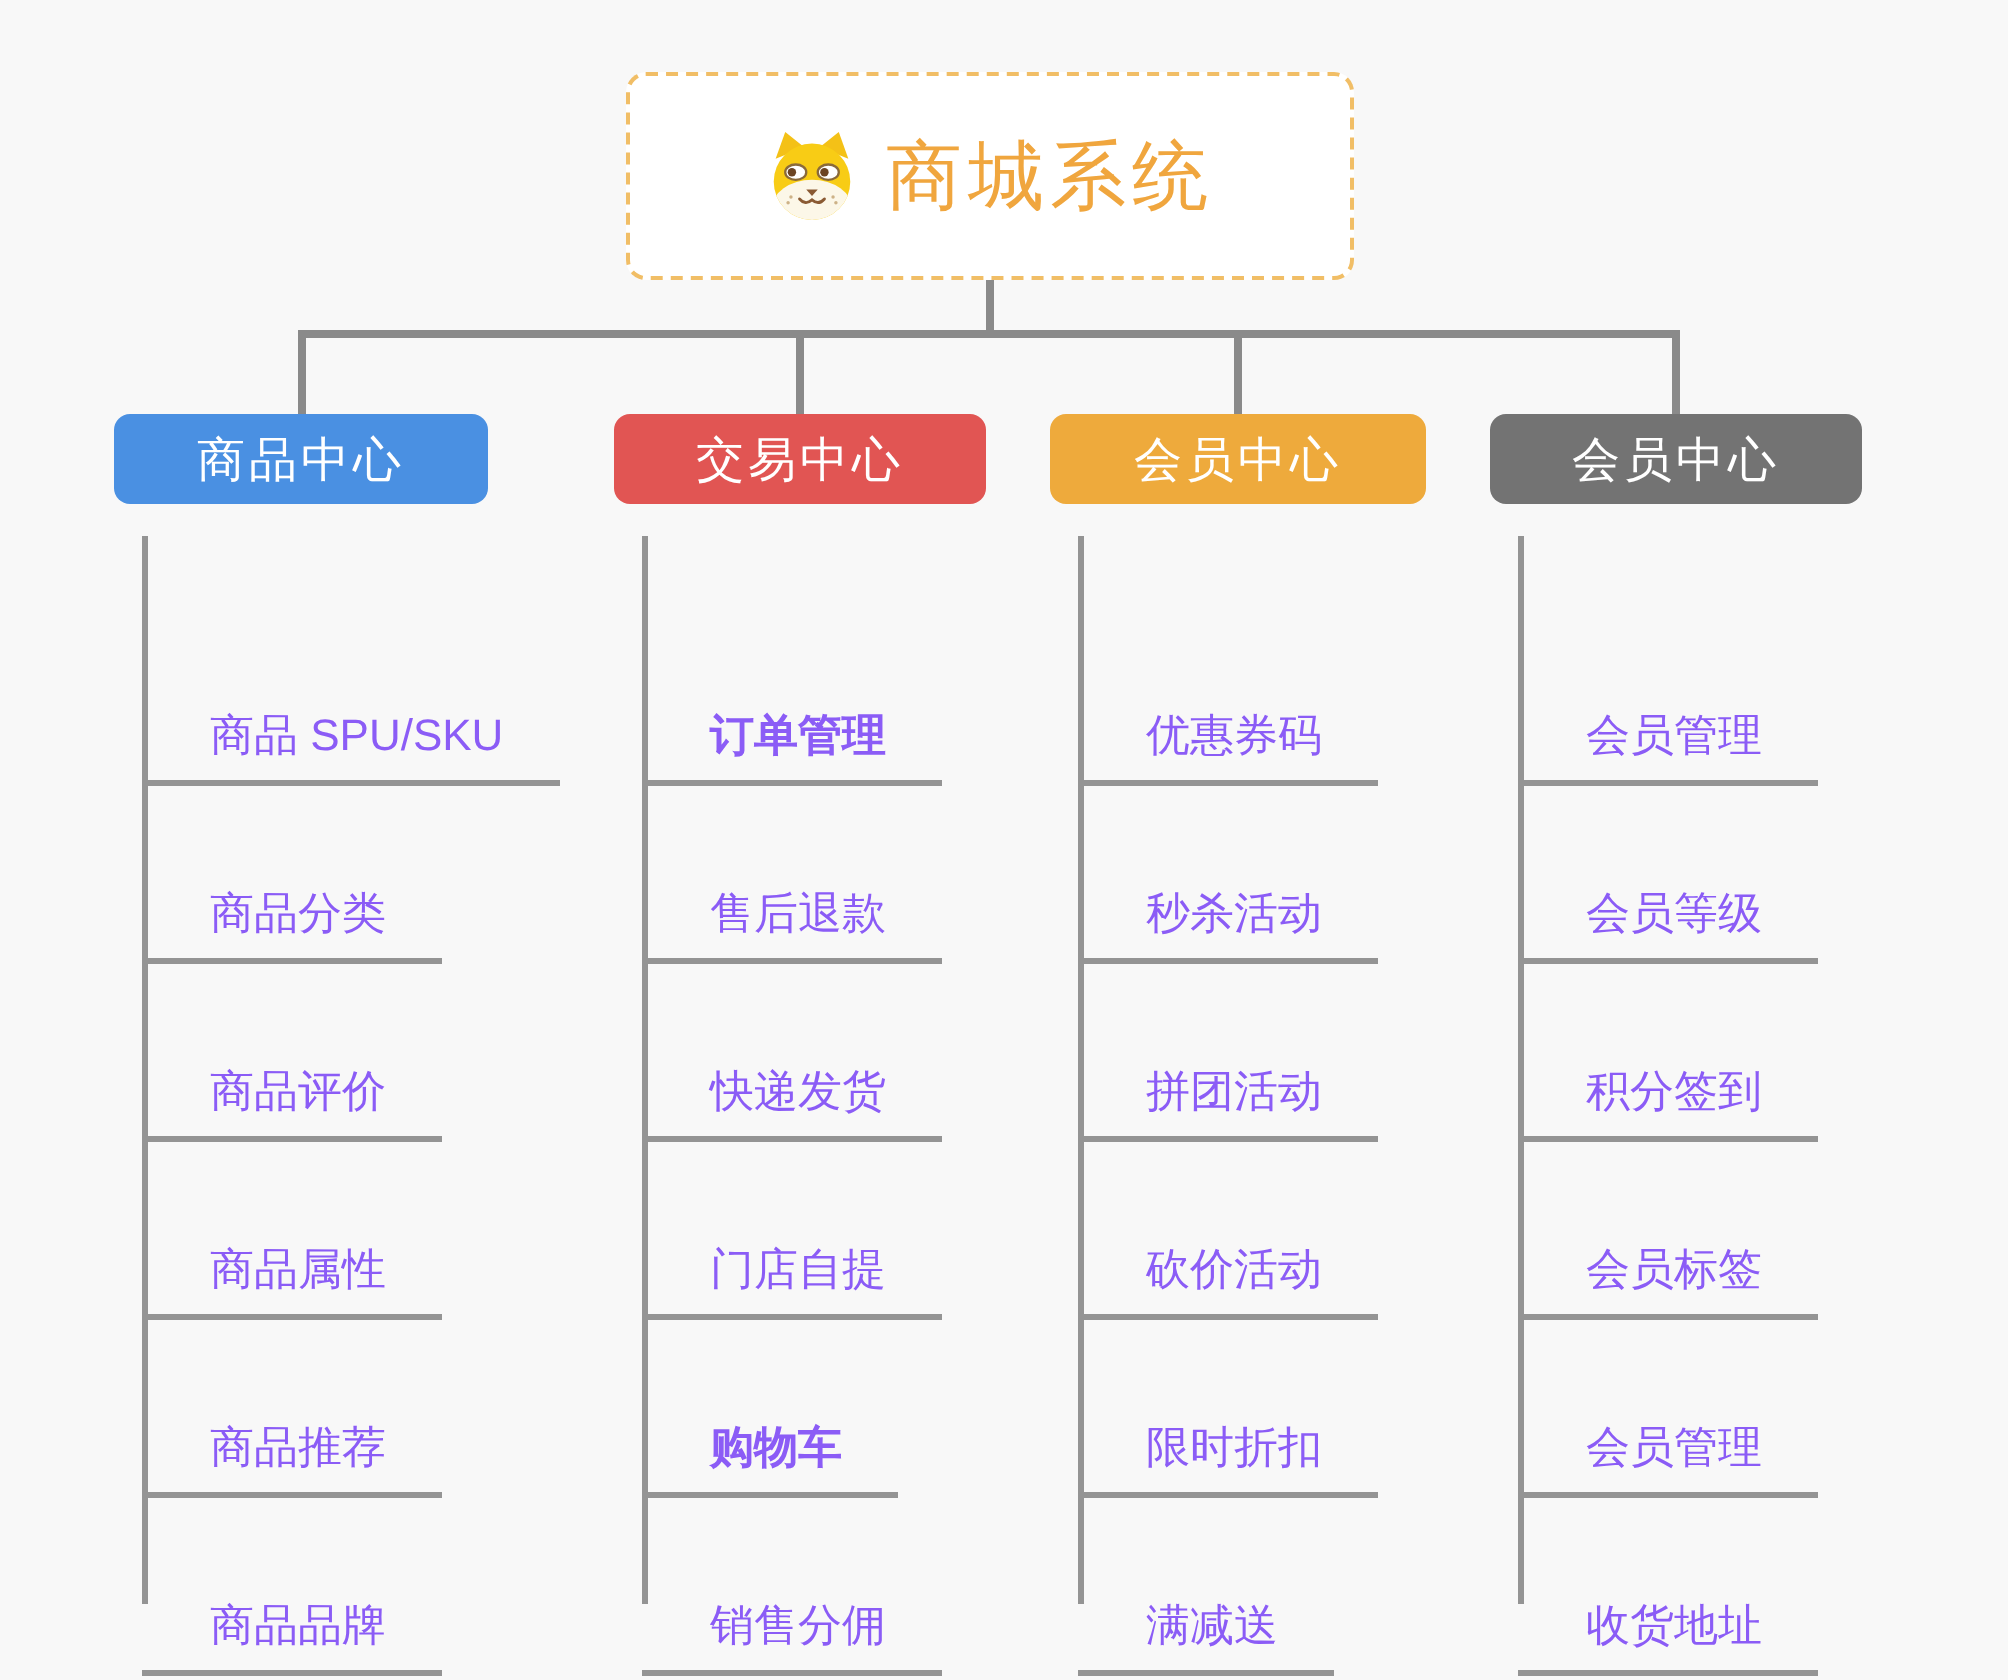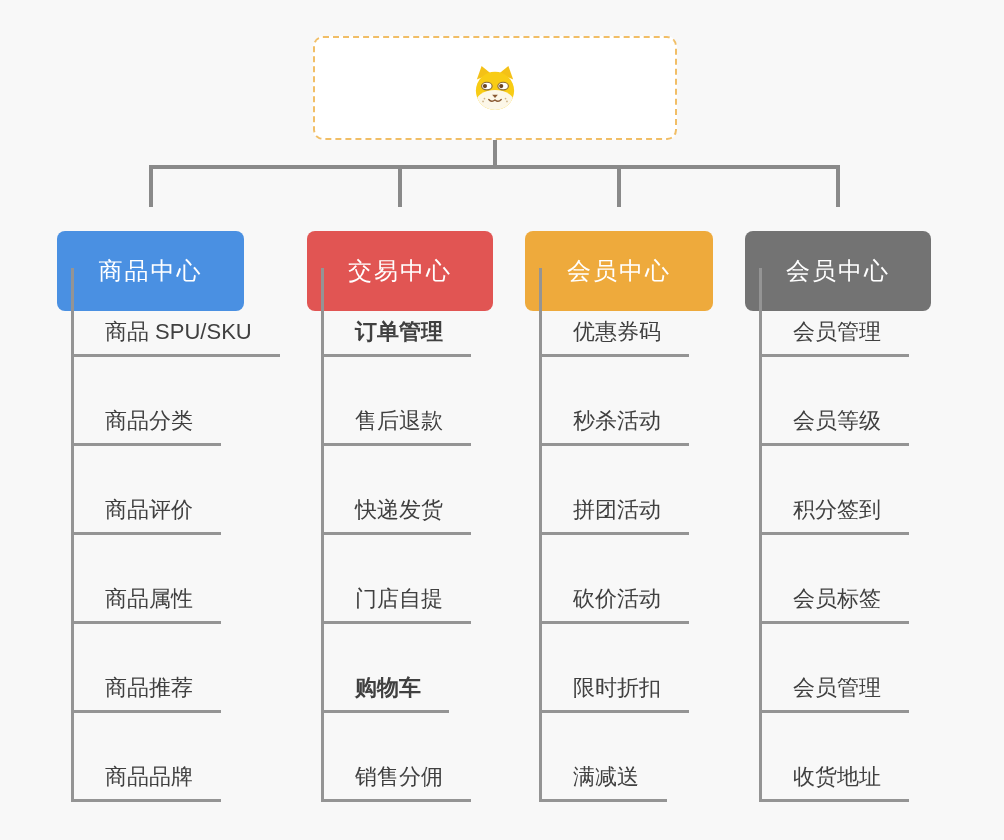--- a/index.html
+++ b/index.html
@@ -39,49 +39,49 @@
     white-space: nowrap;
   }
   .root-icon { display: flex; align-items: center; }
   .line {
     position: absolute;
     background: var(--line-color, #8a8a8a);
   }
   .branch-node {
     position: absolute;
     top: 207px;
-    height: 80px;
+    height: 45px;
     box-sizing: border-box;
     border-radius: 8px;
     display: flex;
     align-items: center;
     justify-content: center;
     color: #ffffff;
     font-size: 24px;
     letter-spacing: 2px;
     white-space: nowrap;
-    margin-top: 24px;
   }
   .branch-spine {
     position: absolute;
     width: 3px;
     background: var(--underline-color, #949494);
   }
   .leaf-node {
     position: absolute;
     height: 44px;
     box-sizing: border-box;
     display: flex;
     align-items: flex-end;
     padding: 0 28px 7px 34px;
     border-bottom: 3px solid var(--underline-color, #949494);
     font-size: 22px;
-    color: #404040;
+    color: #8b5cf6;
     white-space: nowrap;
     width: fit-content;
+    margin-top: 36px;
   }
 </style>
 </head>
 <body>
 
 <div class="canvas" style="background: rgb(248, 248, 248); --root-text: #f0a63e; --root-border: #f1be66; --line-color: #8a8a8a; --underline-color: #949494;">
 
   <div class="root-node">
     <span class="root-icon">
       <svg width="46" height="44" viewBox="0 0 48 46" aria-hidden="true">
@@ -99,20 +99,21 @@
         <circle cx="13.5" cy="21" r="2.2" fill="#6b4423"></circle>
         <circle cx="30.5" cy="21" r="2.2" fill="#6b4423"></circle>
         <path d="M21 30 L27 30 L24 33.5 Z" fill="#8a5a33"></path>
         <path d="M17.5 35 Q20.5 38.5 24 35.5 Q27.5 38.5 30.5 35" stroke="#8a5a33" stroke-width="1.5" fill="none" stroke-linecap="round"></path>
         <circle cx="13" cy="34" r="0.9" fill="#cdb287"></circle>
         <circle cx="11.5" cy="37" r="0.9" fill="#cdb287"></circle>
         <circle cx="35" cy="34" r="0.9" fill="#cdb287"></circle>
         <circle cx="36.5" cy="37" r="0.9" fill="#cdb287"></circle>
       </svg>
     </span>
+    <span class="root-label">商城系统</span>
   </div>
 
   <div id="connectors">
       <div class="line" style="left: 493px; top: 140px; width: 4px; height: 29px;"></div>
       <div class="line" style="left: 148.5px; top: 165px; width: 691.5px; height: 4px;"></div>
       <div class="line" style="left: 148.5px; top: 165px; width: 4px; height: 42px;"></div>
       <div class="line" style="left: 398px; top: 165px; width: 4px; height: 42px;"></div>
       <div class="line" style="left: 617px; top: 165px; width: 4px; height: 42px;"></div>
       <div class="line" style="left: 836px; top: 165px; width: 4px; height: 42px;"></div>
     </div>

